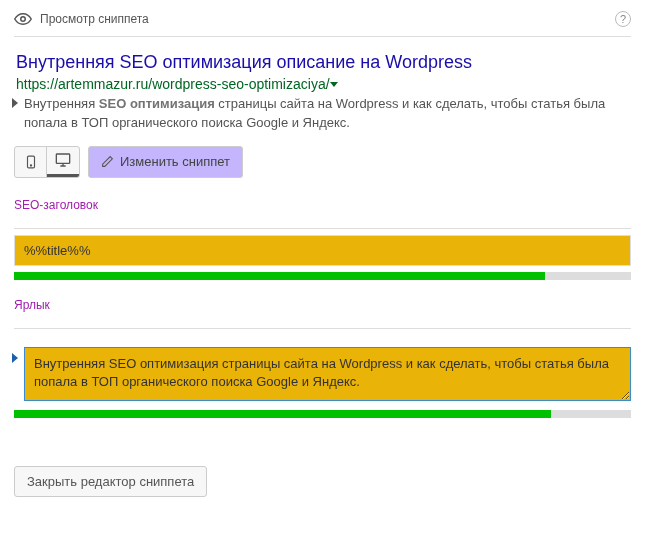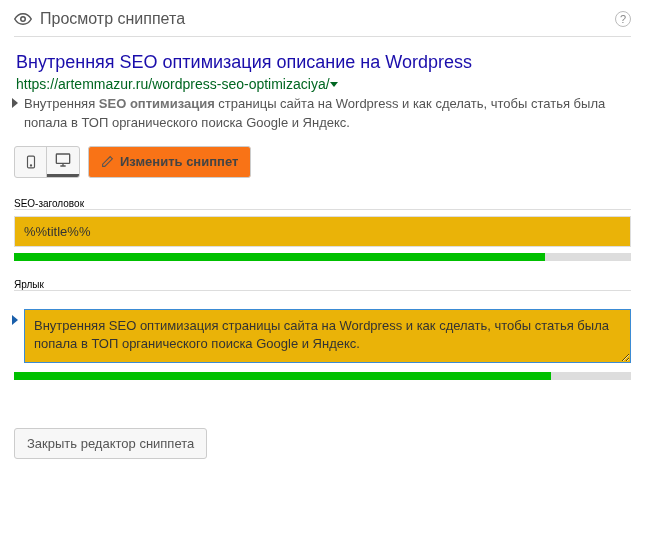--- a/index.html
+++ b/index.html
@@ -17,21 +17,21 @@
     justify-content: space-between;
     border-bottom: 1px solid #ddd;
     padding-bottom: 8px;
     margin-bottom: 14px;
   }
   .header-left {
     display: flex;
     align-items: center;
     gap: 8px;
     color: #555;
-    font-size: 16px;
+    font-size: 12px;
   }
   .help-circle {
     width: 16px; height: 16px;
     border: 1px solid #bbb;
     border-radius: 50%;
     display: flex; align-items: center; justify-content: center;
     font-size: 11px; color: #888;
   }
   .preview-box { margin: 0 2px 14px 2px; }
   .preview-title {
@@ -96,32 +96,31 @@
     padding-bottom: 0;
     height: 30px;
   }
   .btn {
     display: inline-flex;
     align-items: center;
     gap: 6px;
     padding: 6px 12px;
     border: 1px solid #ccc;
     border-radius: 3px;
-    background: #f97316;
+    background: #c4b5fd;
     cursor: pointer;
     font-size: 13px;
     color: #444;
-    font-weight: bold;
   }
   .field-block { margin-bottom: 18px; }
   .field-label {
-    font-size: 10px;
-    color: #000000;
+    font-size: 12px;
+    color: #a21caf;
     margin-bottom: 6px;
-    padding-bottom: 0;
+    padding-bottom: 16px;
     border-bottom: 1px solid #ddd;
   }
   .text-input {
     width: 100%;
     border: 1px solid #ddd;
     padding: 7px 9px;
     font-size: 13px;
     color: #333;
     font-family: inherit;
     background: #eab308;

